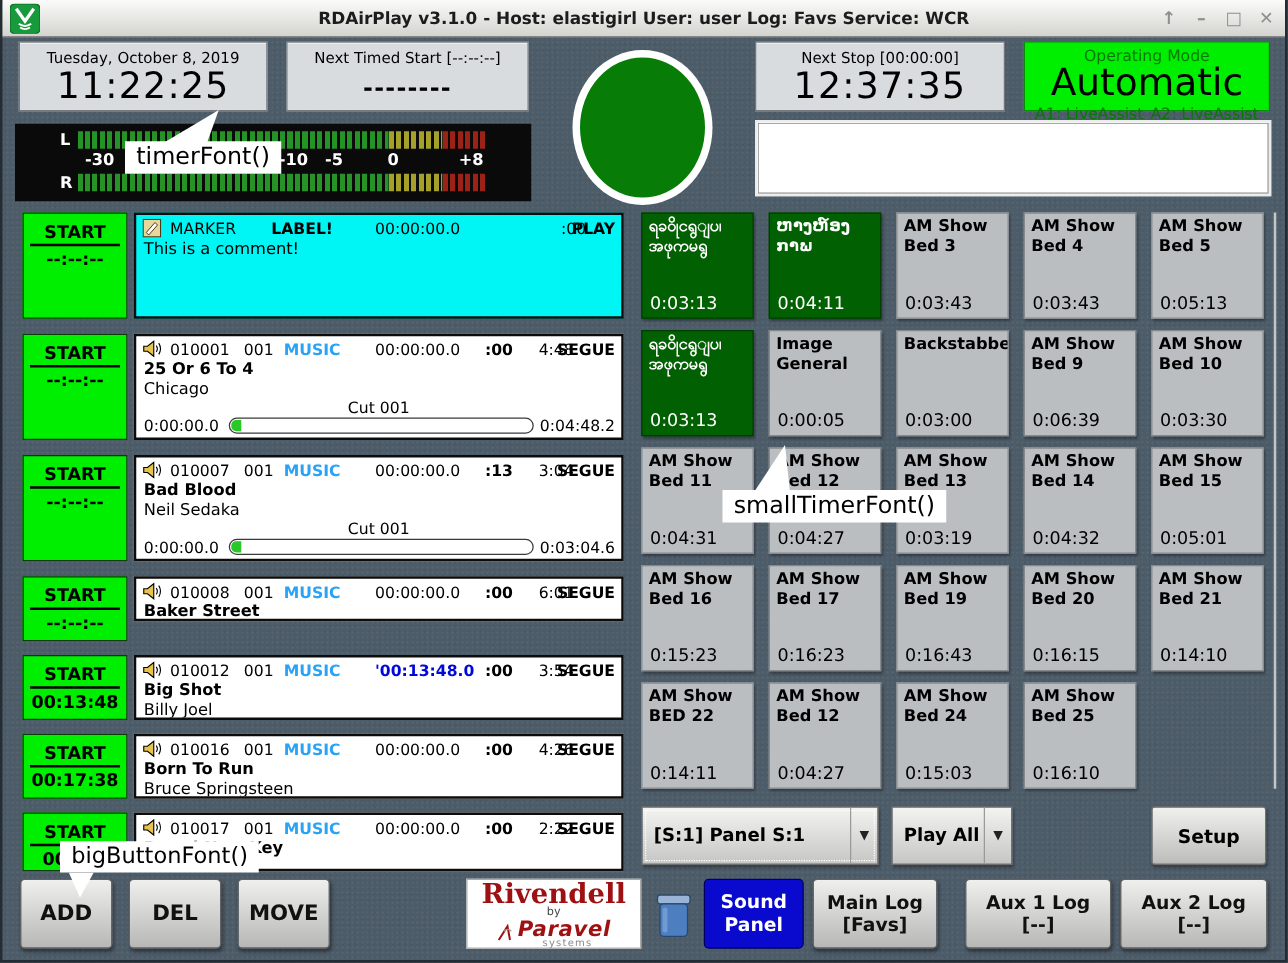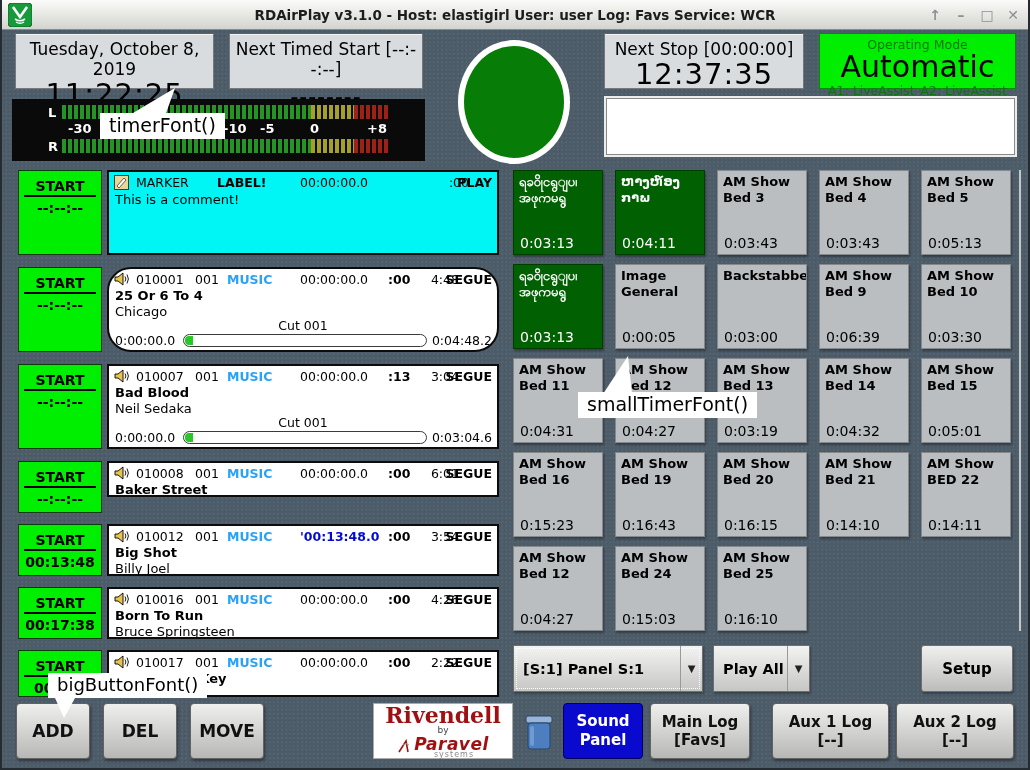--- a/index.html
+++ b/index.html
@@ -20,21 +20,21 @@
     background:linear-gradient(#fbfbf9,#d3d3cf);border-bottom:1px solid #8a8a86;
     display:flex;align-items:center;}
   .app-icon{position:absolute;left:6px;top:3px;width:24px;height:24px;}
   .win-title{flex:1;text-align:center;font-weight:bold;font-size:13.5px;color:#1c1c1c;}
   .win-controls{position:absolute;right:6px;top:0;height:30px;display:flex;align-items:center;gap:8px;}
   .wbtn{width:18px;height:18px;display:flex;align-items:center;justify-content:center;
     color:#8f8f8f;font-weight:bold;font-size:14px;cursor:default;}
   
   .infobox{position:absolute;background:#d9dcdf;border:1px solid #75797d;
     border-top-color:#5d6164;box-shadow:inset 0 1px 0 #f2f4f5;text-align:center;}
-  .infobox .lbl{font-size:17px;margin-top:5px;}
+  .infobox .lbl{font-size:12px;margin-top:5px;}
   .infobox .big{font-size:29px;line-height:1.1;letter-spacing:1px;}
   .opmode{position:absolute;background:#00ee00;border:1px solid #0a8a0a;text-align:center;}
   .opmode .lbl{color:#067806;font-size:12.5px;margin-top:3px;}
   .opmode .big{color:#000;font-size:30px;line-height:1.0;}
   .opmode .assists{display:flex;justify-content:space-between;color:#067806;font-size:12.5px;padding:1px 8px 0 8px;}
   .pie{position:absolute;left:458px;top:40px;width:112px;height:124px;border-radius:50%;
     background:#077c07;border:6px solid #ffffff;}
   .msgbox{position:absolute;left:604px;top:96px;width:413px;height:61px;background:#fff;
     border:2px solid #ececec;box-shadow:0 0 0 1px #8a8a8a inset;}
   
@@ -202,21 +202,21 @@
       <span class="m-talk e-len">:00</span>
       <span class="e-trans">PLAY</span>
     </div>
     <div class="ecomment">This is a comment!</div>
   </div>
 
   <div class="startbtn" style="top:267px;height:85px;">
     <div class="startlabel">START</div>
     <div class="starttime">--:--:--</div>
   </div>
-  <div class="entry" style="top:267px;height:85px;border-radius:24px;">
+  <div class="entry" style="top:267px;height:85px;">
     <div class="ehead">
       <span class="e-icon">
         <svg width="16" height="14" viewBox="0 0 16 14">
             <polygon points="1,5 4,5 9,1 9,13 4,9 1,9" fill="#e8c44a" stroke="#000" stroke-width="0.9"></polygon>
             <path d="M11 4.5 q1.8 2.5 0 5 M13 2.5 q2.8 4.5 0 9" stroke="#000" stroke-width="0.9" fill="none"></path>
           </svg>
       </span>
       <span class="e-cart">010001</span>
       <span class="e-grp">001</span>
       <span class="e-type">MUSIC</span>
@@ -423,20 +423,24 @@
       </div>
     <div class="pbtn">
         <div class="plabel">AM Show Bed 15</div>
         <div class="ptime">0:05:01</div>
       </div>
     <div class="pbtn">
         <div class="plabel">AM Show Bed 16</div>
         <div class="ptime">0:15:23</div>
       </div>
     <div class="pbtn">
+        <div class="plabel">AM Show Bed 17</div>
+        <div class="ptime">0:16:23</div>
+      </div>
+    <div class="pbtn">
         <div class="plabel">AM Show Bed 19</div>
         <div class="ptime">0:16:43</div>
       </div>
     <div class="pbtn">
         <div class="plabel">AM Show Bed 20</div>
         <div class="ptime">0:16:15</div>
       </div>
     <div class="pbtn">
         <div class="plabel">AM Show Bed 21</div>
         <div class="ptime">0:14:10</div>

